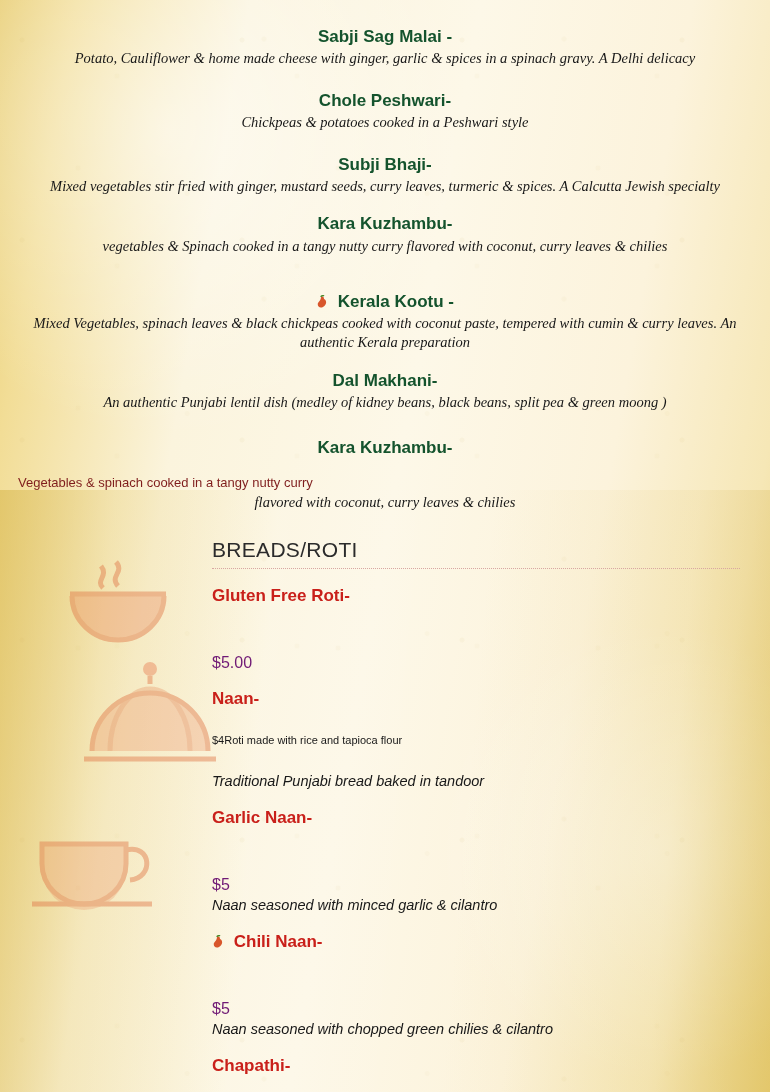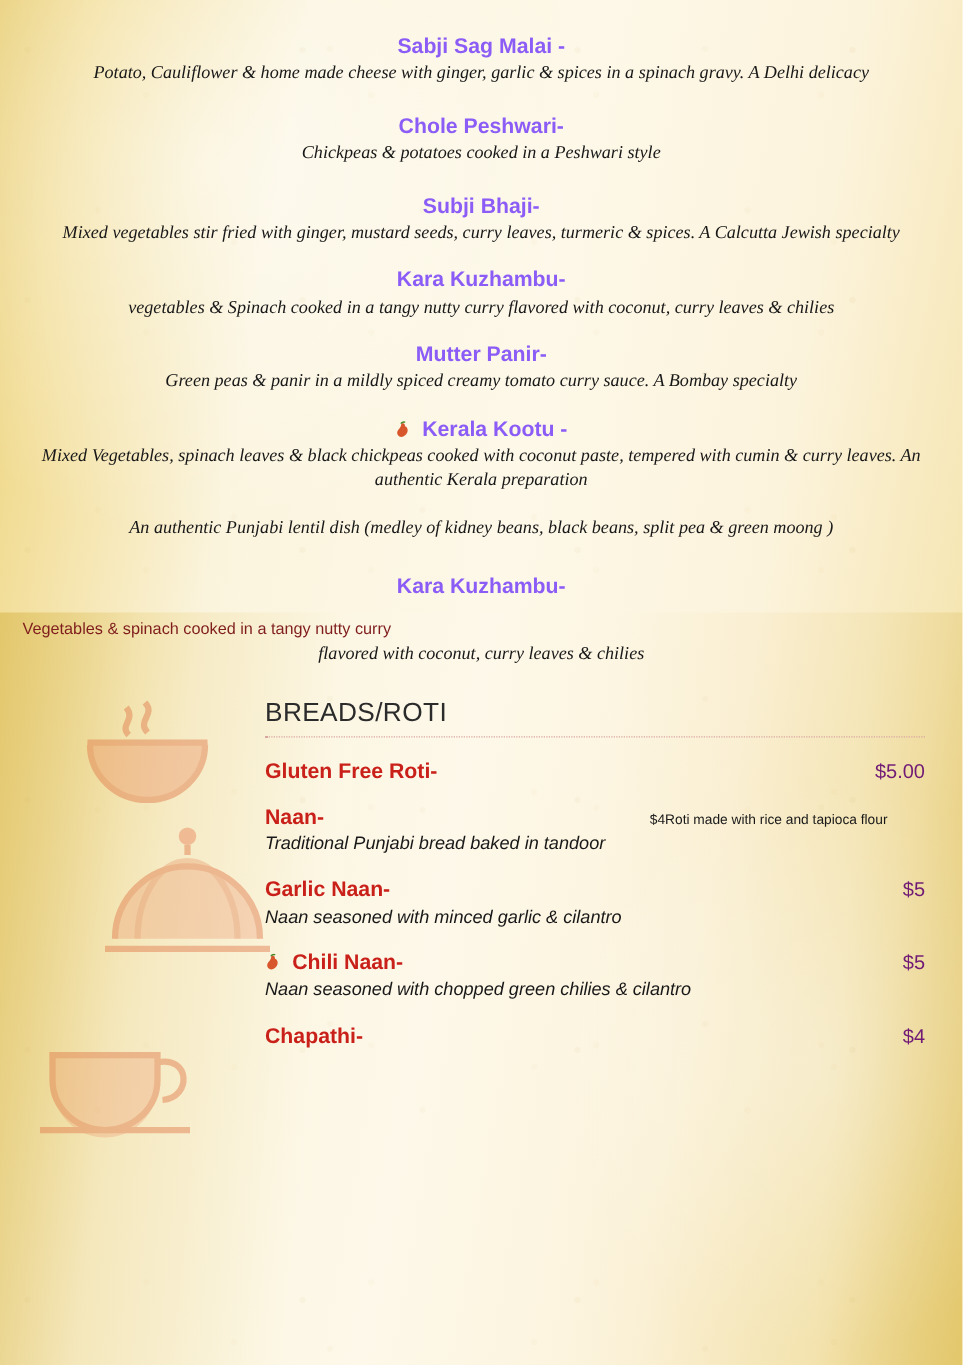--- a/index.html
+++ b/index.html
@@ -73,21 +73,21 @@
     position: relative;
     z-index: 2;
     width: 770px;
   }
 
   .dish {
     text-align: center;
     padding: 0 18px;
   }
   .dish-name {
-    color: #8b5cf6;
+    color: #14532d;
     font-weight: bold;
     font-size: 17px;
     line-height: 1.25;
     margin: 0;
     text-align: center;
   }
   .dish-desc {
     font-style: italic;
     font-size: 14.5px;
     color: #181818;
@@ -137,20 +137,21 @@
   }
   .item {
     position: relative;
     margin-top: 17px;
   }
   .item-head {
     display: flex;
     align-items: baseline;
     justify-content: space-between;
     gap: 24px;
+    flex-direction: column;
   }
   .item-name {
     color: #c9201a;
     font-size: 17px;
     font-weight: bold;
     line-height: 1.2;
     white-space: nowrap;
   }
   .item-mid {
     flex: 1 1 auto;
@@ -237,41 +238,38 @@
     <div class="dish-desc">Mixed vegetables stir fried with ginger, mustard seeds, curry leaves, turmeric &amp; spices. A Calcutta Jewish specialty</div>
   </div>
 
   <div class="spacer-18"></div>
   <div class="dish">
     <div class="dish-name">Kara Kuzhambu-</div>
     <div class="dish-desc">vegetables &amp; Spinach cooked in a tangy nutty curry flavored with coconut, curry leaves &amp; chilies</div>
   </div>
 
   <div class="spacer-18"></div>
-  <div class="dish">
-    <div class="dish-name">Mutter Panir-</div>
-    <div class="dish-desc">Green peas &amp; panir in a mildly spiced creamy tomato curry sauce. A Bombay specialty</div>
-  </div>
 
   <div class="spacer-18"></div>
   <div class="dish">
     <div class="dish-name">
       <span class="chili">
         <svg width="13" height="13" viewBox="0 0 13 13">
           <path d="M5 2 c2 -1 3 0 3 2 c3 1 3 6 -1 8 c-4 2 -6 -2 -5 -4 c1 -2 3 -3 3 -6 z" fill="#d8562b"></path>
           <path d="M5 2 c0 -1 2 -2 3 -1" stroke="#4b8a2b" stroke-width="1.4" fill="none"></path>
         </svg>
       </span>
       <span>Kerala Kootu -</span>
     </div>
     <div class="dish-desc">Mixed Vegetables, spinach leaves &amp; black chickpeas cooked with coconut paste, tempered with cumin &amp; curry leaves. An authentic Kerala preparation</div>
   </div>
 
   <div class="spacer-18"></div>
   <div class="dish">
+    <div class="dish-name">Dal Makhani-</div>
     <div class="dish-desc">An authentic Punjabi lentil dish (medley of kidney beans, black beans, split pea &amp; green moong )</div>
   </div>
 
   <div class="spacer-26"></div>
   <div class="dish">
     <div class="dish-name">Kara Kuzhambu-</div>
     <div style="height:16px"></div>
     <div class="highlight-line">Vegetables &amp; spinach cooked in a tangy nutty curry</div>
     <div class="dish-desc">flavored with coconut, curry leaves &amp; chilies</div>
   </div>

